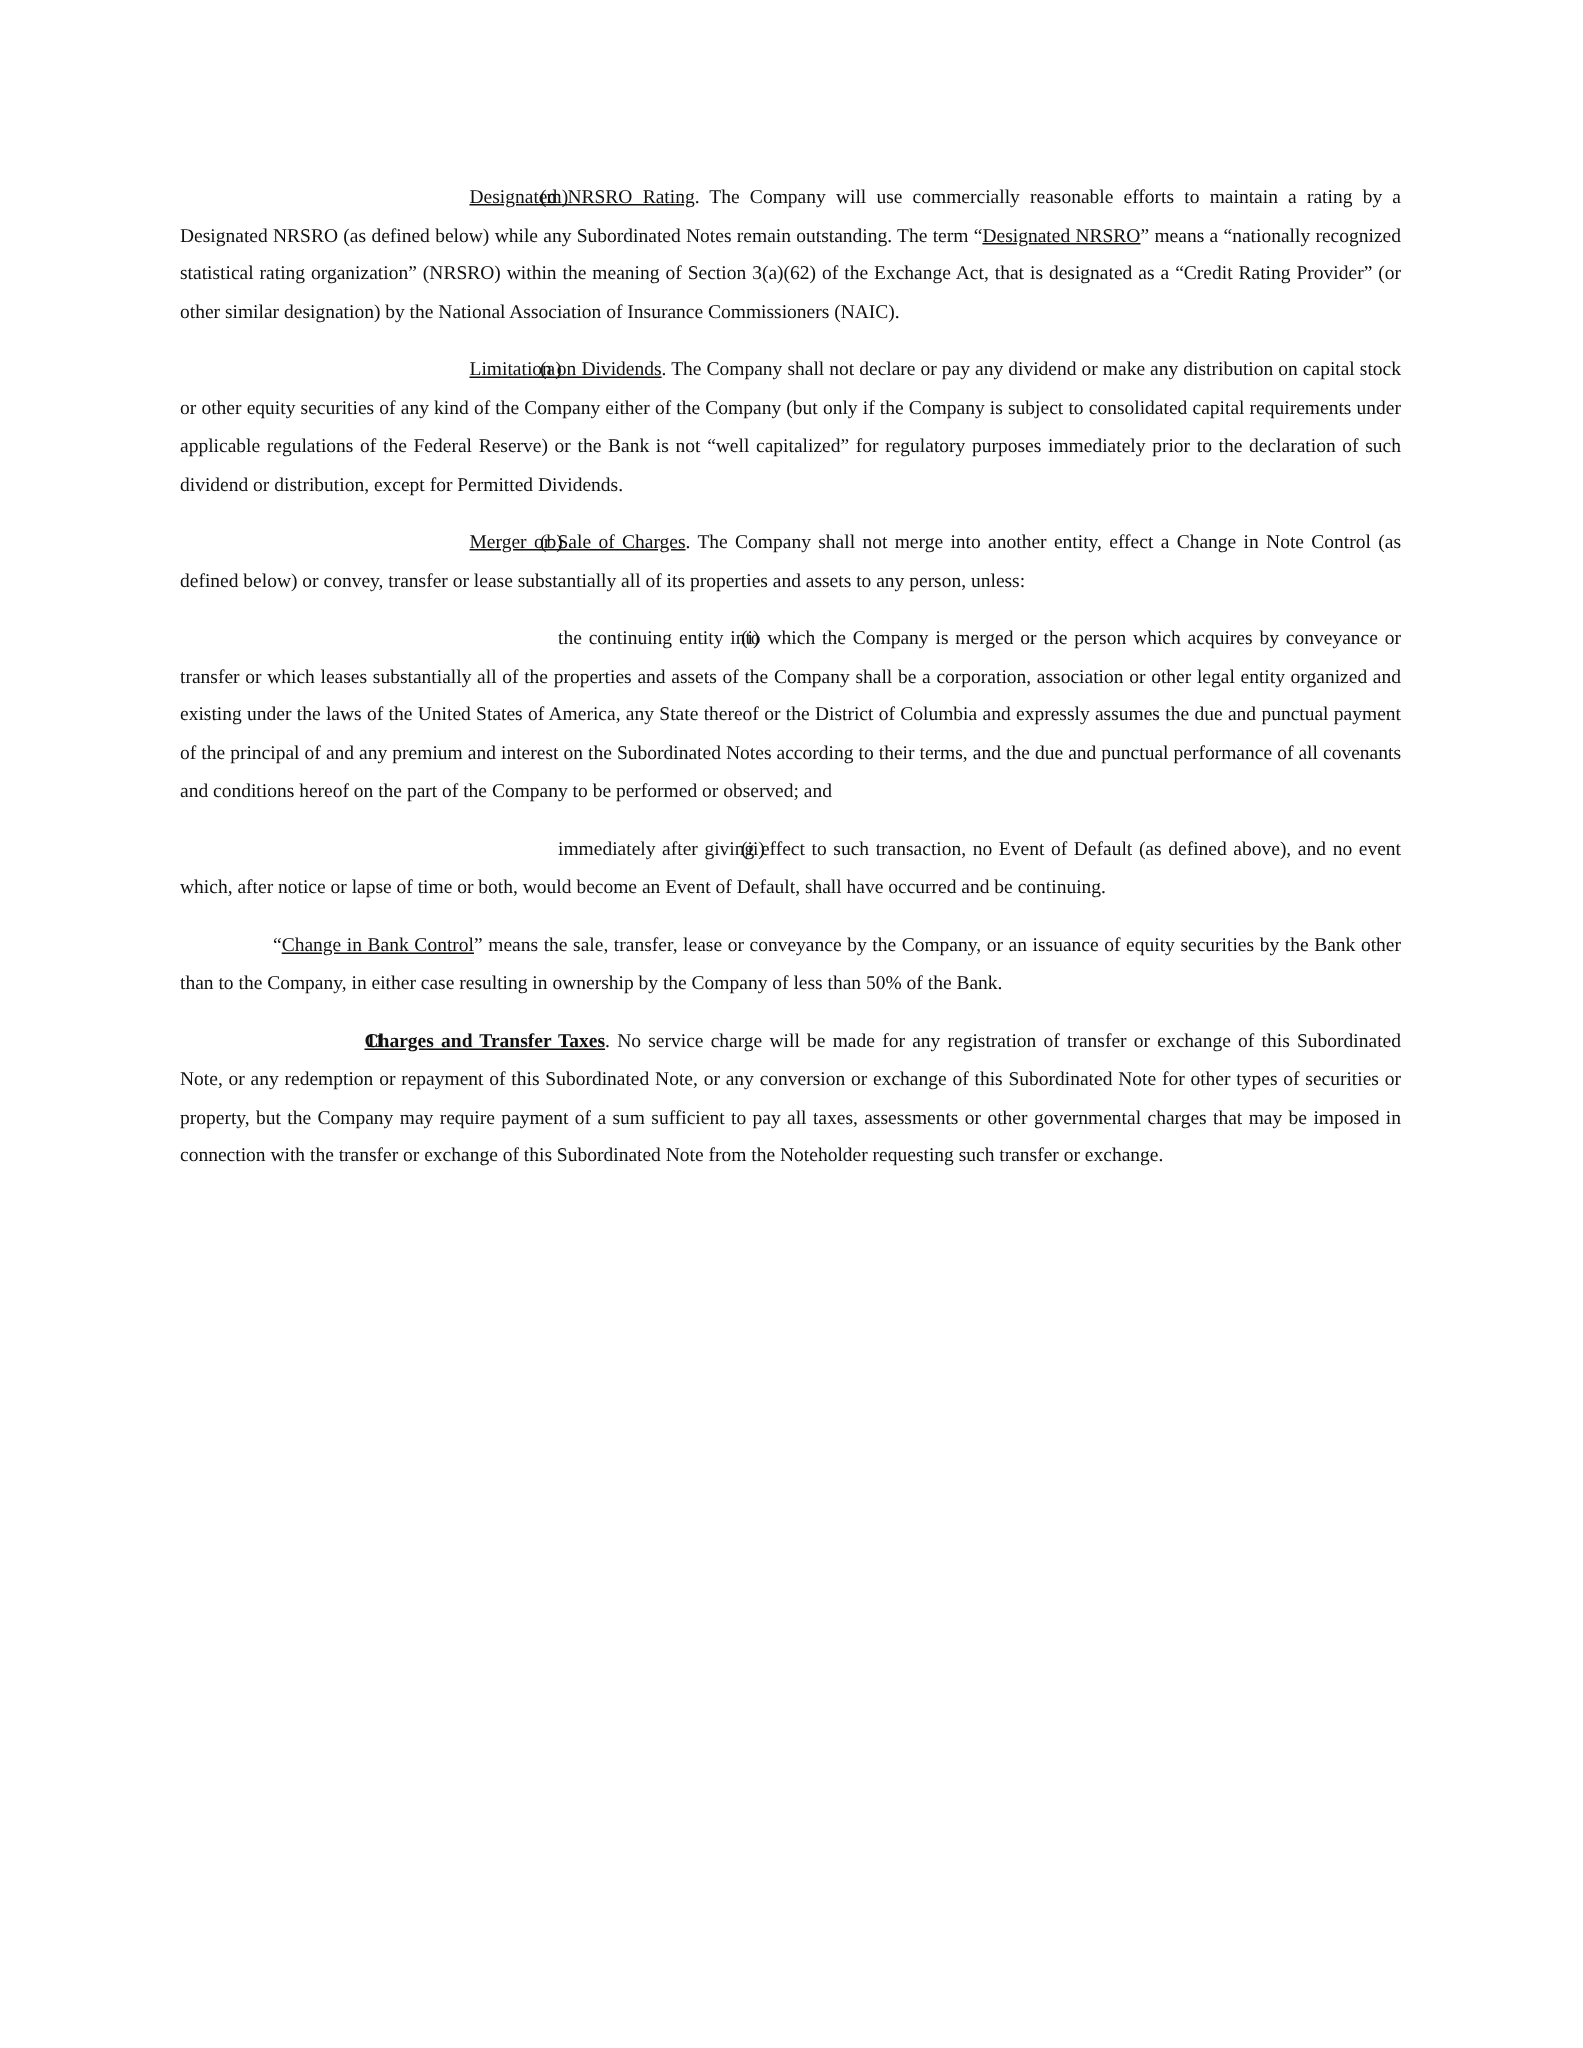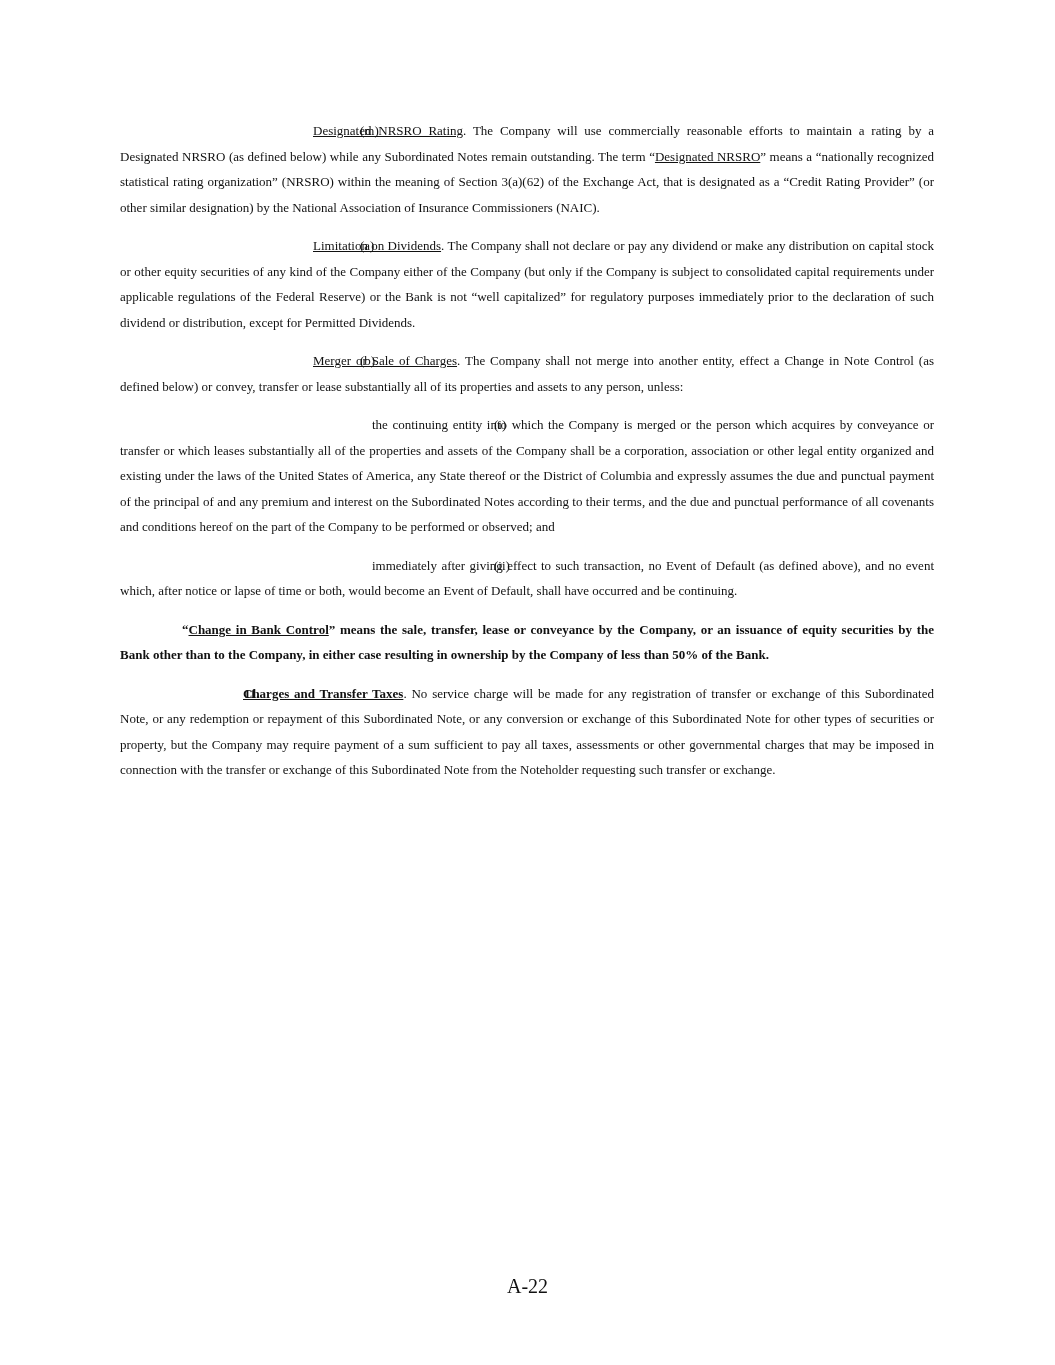--- a/index.html
+++ b/index.html
@@ -31,21 +31,21 @@
   .label {
     display: inline-block;
     vertical-align: baseline;
   }
   .p-letter { text-indent: 120px; }
   .p-letter .label { width: 73px; }
   .p-roman  { text-indent: 187px; }
   .p-roman .label { width: 65px; }
   .p-sec    { text-indent: 62px; }
   .p-sec .label { width: 61px; font-weight: bold; }
-  .p-plain  { text-indent: 62px; font-weight: bold; }
+  .p-plain  { text-indent: 62px; }
   .sec-head { text-indent: 52px; }
   .sec-head .label { width: 80px; font-weight: bold; }
   .u  { text-decoration: underline; }
   .bu { font-weight: bold; text-decoration: underline; }
   .b  { font-weight: bold; }
   .footer {
     position: absolute;
     left: 0;
     top: 1274px;
     width: 1055px;
@@ -71,14 +71,13 @@
 
     <p class="para p-roman"><span class="label">(ii)</span><span>immediately after giving effect to such transaction, no Event of Default (as defined above), and no event which, after notice or lapse of time or both, would become an Event of Default, shall have occurred and be continuing.</span></p>
 
     <p class="para p-plain"><span>“</span><span class="u">Change in Bank Control</span><span>” means the sale, transfer, lease or conveyance by the Company, or an issuance of equity securities by the Bank other than to the Company, in either case resulting in ownership by the Company of less than 50% of the Bank.</span></p>
 
 
     <p class="para p-sec"><span class="label">11.</span><span class="bu">Charges and Transfer Taxes</span><span>. No service charge will be made for any registration of transfer or exchange of this Subordinated Note, or any redemption or repayment of this Subordinated Note, or any conversion or exchange of this Subordinated Note for other types of securities or property, but the Company may require payment of a sum sufficient to pay all taxes, assessments or other governmental charges that may be imposed in connection with the transfer or exchange of this Subordinated Note from the Noteholder requesting such transfer or exchange.</span></p>
 
   </div>
 
-  <div class="footer">A-22</div>
 </div>
 
 </body></html>

